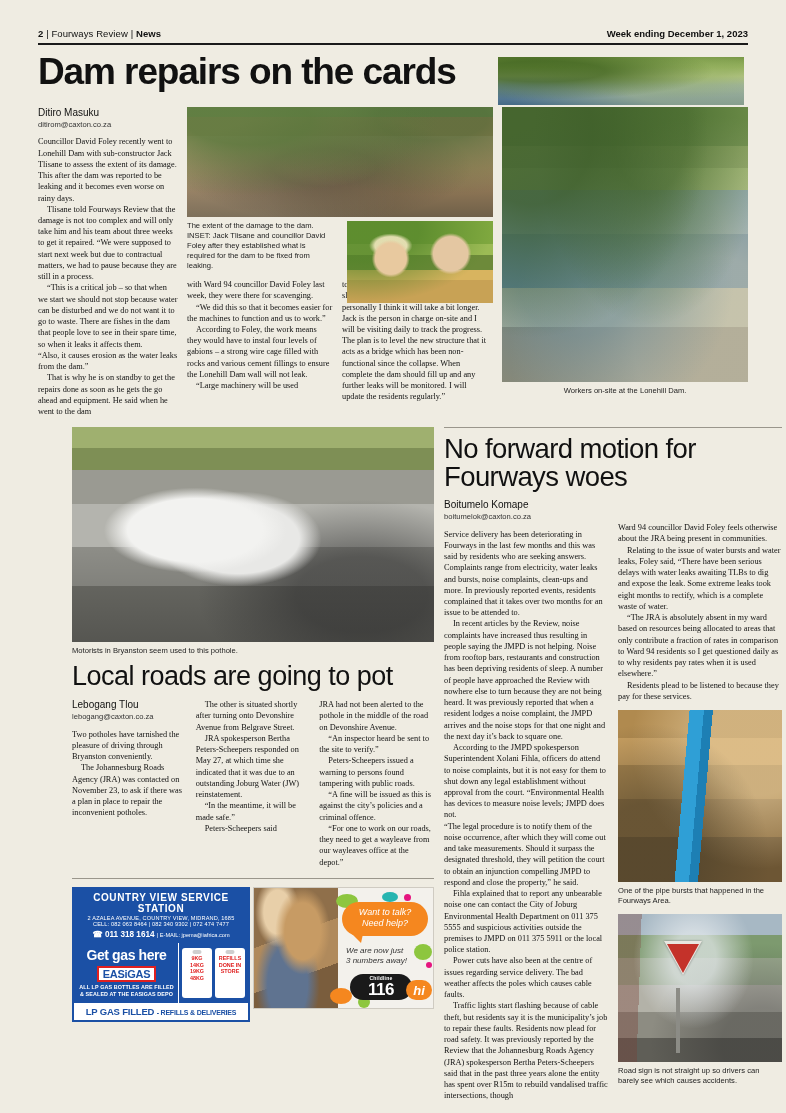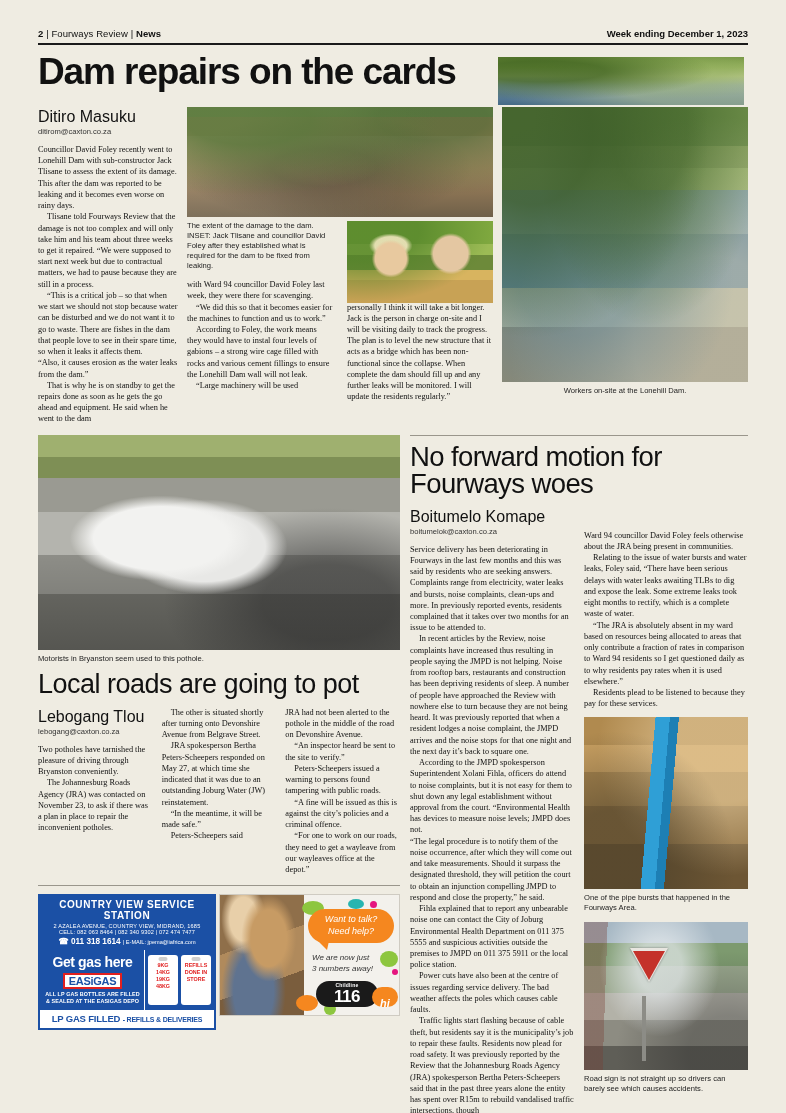--- a/index.html
+++ b/index.html
@@ -36,21 +36,21 @@
     margin:7px 0 9px 0; letter-spacing:-0.6px;
   }
   h1.headline3 {
     font-family:"Liberation Sans", sans-serif;
     font-weight:normal; font-size:27px; line-height:1.0;
     margin:7px 0 9px 0; letter-spacing:-0.5px;
   }
 
   
   .byline { font-family:"Liberation Sans", sans-serif; margin-bottom:7px; }
-  .byline .name { font-size:16px; font-weight:normal; color:#111; line-height:1.25; }
+  .byline .name { font-size:10px; font-weight:normal; color:#111; line-height:1.25; }
   .byline .mail { font-size:7.6px; color:#333; line-height:1.3; }
 
   
   .body-col p {
     margin:0; font-size:8.3px; line-height:1.355;
     text-align:left; hyphens:none;
   }
   .body-col p.ind { text-indent:9px; }
 
   .cap {
@@ -222,21 +222,21 @@
     font-family:"Liberation Sans", sans-serif; color:#fff; font-size:9px; text-align:center; padding-top:5px; line-height:1.25; font-style:italic;
   }
   .bubble::after{ content:""; position:absolute; left:10px; bottom:-7px; border-left:9px solid transparent; border-right:2px solid transparent; border-top:9px solid #f5871f; }
   .ad-child .line2 { position:absolute; left:92px; top:58px; width:86px; font-family:"Liberation Sans", sans-serif;
      font-size:8px; color:#333; line-height:1.3; font-style:italic;}
   .pillnum { position:absolute; left:96px; top:86px; width:62px; height:26px; background:#1a1a1a; border-radius:13px; color:#fff;
      font-family:"Liberation Sans", sans-serif; font-weight:bold; font-size:17px; text-align:center; letter-spacing:-.5px; }
   .pillnum .cl { position:absolute; top:1px; left:0; right:0; font-size:5px; font-weight:bold; letter-spacing:.2px; }
   .pillnum .nm { position:absolute; top:6px; left:0; right:0; }
   .hi { position:absolute; left:152px; top:92px; width:26px; height:20px; background:#f5871f; border-radius:10px;
-     color:#fff; font-family:"Liberation Sans", sans-serif; font-style:italic; font-weight:bold; font-size:11px; text-align:center; padding-top:10px; }
+     color:#fff; font-family:"Liberation Sans", sans-serif; font-style:italic; font-weight:bold; font-size:13px; text-align:center; padding-top:3px; }
 </style>
 </head>
 <body>
 
 <div class="page">
 
   <div class="masthead">
     <div class="mh-left">
       <b>2</b><span class="sep"> | </span><span>Fourways Review</span><span class="sep"> | </span><b>News</b>
     </div>
@@ -269,21 +269,21 @@
       <div class="c" style="width:306px;">
         <div class="ph" style="width:306px;height:110px;position:relative;">
           <div class="photo-dam-main"></div>
         </div>
         <div style="position:relative;">
           <div class="cap" style="width:146px;">The extent of the damage to the dam. INSET: Jack Tlisane and councillor David Foley after they established what is required for the dam to be fixed from leaking.</div>
           <div class="ph" style="position:absolute; right:0; top:0; width:146px; height:82px;">
             <div class="photo-inset"></div>
           </div>
         </div>
-        <div style="display:flex; gap:9px; margin-top:8px;justify-content:space-between;">
+        <div style="display:flex; gap:9px; margin-top:8px;">
           <div class="c2 body-col" style="width:146px;">
             <p>with Ward 94 councillor David Foley last week, they were there for scavenging.</p>
             <p class="ind">“We did this so that it becomes easier for the machines to function and us to work.”</p>
             <p class="ind">According to Foley, the work means they would have to instal four levels of gabions – a strong wire cage filled with rocks and various cement fillings to ensure the Lonehill Dam wall will not leak.</p>
             <p class="ind">“Large machinery will be used</p>
           </div>
           <div class="c3 body-col" style="width:146px;">
             <p>to remove the broken cement blocks and slabs. The job should take about a week but personally I think it will take a bit longer. Jack is the person in charge on-site and I will be visiting daily to track the progress. The plan is to level the new structure that it acts as a bridge which has been non-functional since the collapse. When complete the dam should fill up and any further leaks will be monitored. I will update the residents regularly.”</p>
           </div>
         </div>
@@ -294,21 +294,21 @@
           <div class="photo-water"></div>
         </div>
         <div class="cap" style="text-align:center;">Workers on-site at the Lonehill Dam.</div>
       </div>
 
     </div>
   </div>
 
   <div style="display:flex; gap:10px; margin-top:10px;">
 
-    <div style="width:362px;">
+    <div style="width:362px;margin-left:34px;">
 
       <div class="ph" style="width:362px;height:215px;position:relative;">
         <div class="photo-car"></div>
       </div>
       <div class="cap">Motorists in Bryanston seem used to this pothole.</div>
 
       <h1 class="headline3">Local roads are going to pot</h1>
 
       <div style="display:flex; gap:9px;">
         <div class="body-col" style="width:115px;">

